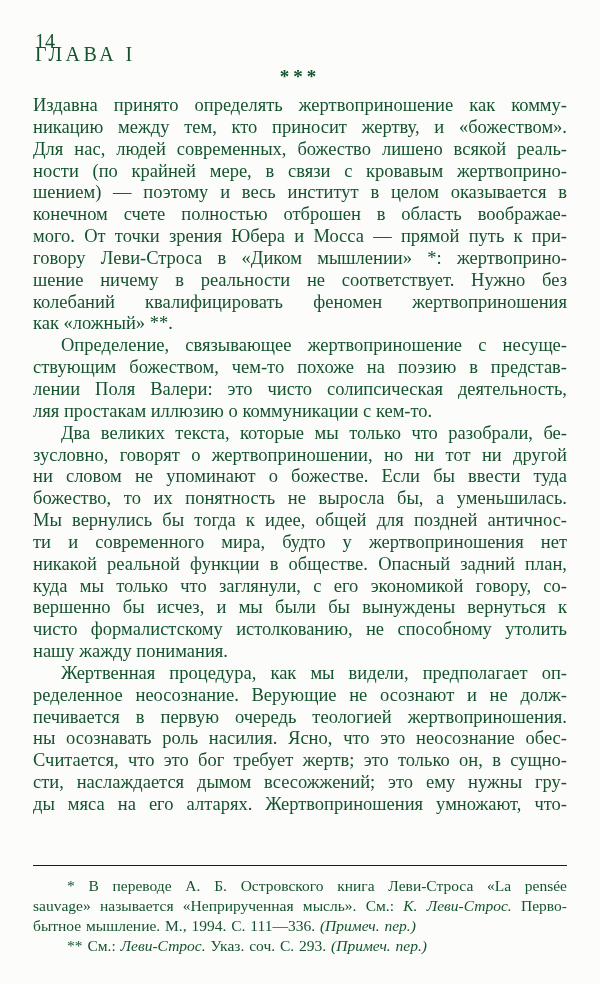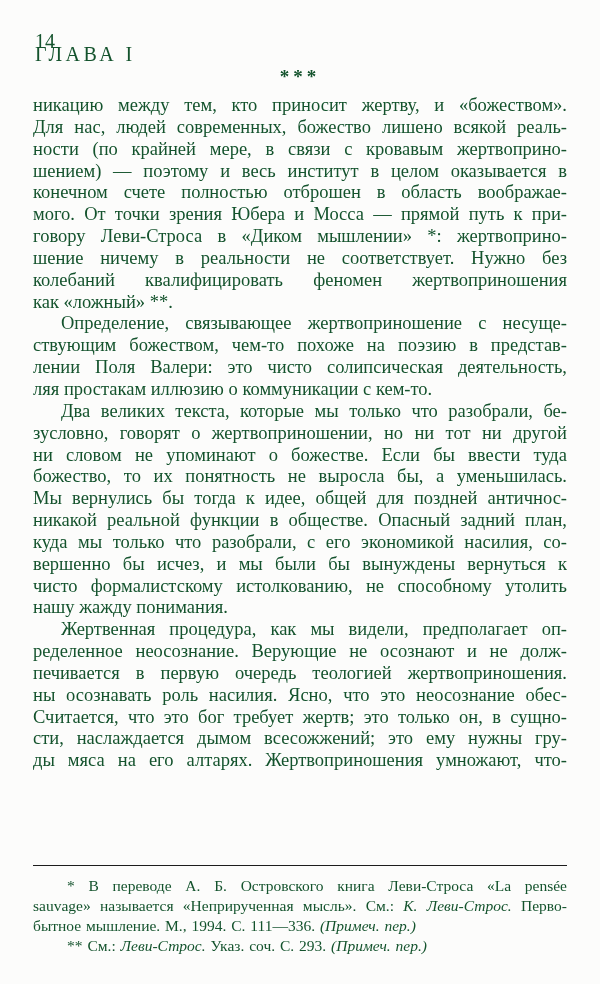--- a/index.html
+++ b/index.html
@@ -99,41 +99,43 @@
 <div class="page">
 
   <div class="running-header">
     <span class="page-number">14</span>
     <span class="chapter-header">ГЛАВА I</span>
   </div>
 
   <div class="separator">***</div>
 
   <div class="text-body" id="body-text">
+      <div class="line">Издавна принято определять жертвоприношение как комму-</div>
       <div class="line">никацию между тем, кто приносит жертву, и «божеством».</div>
       <div class="line">Для нас, людей современных, божество лишено всякой реаль-</div>
       <div class="line">ности (по крайней мере, в связи с кровавым жертвоприно-</div>
       <div class="line">шением) — поэтому и весь институт в целом оказывается в</div>
       <div class="line">конечном счете полностью отброшен в область воображае-</div>
       <div class="line">мого. От точки зрения Юбера и Мосса — прямой путь к при-</div>
       <div class="line">говору Леви-Строса в «Диком мышлении» *: жертвоприно-</div>
       <div class="line">шение ничему в реальности не соответствует. Нужно без</div>
       <div class="line">колебаний квалифицировать феномен жертвоприношения</div>
       <div class="line last">как «ложный» **.</div>
       <div class="line indent">Определение, связывающее жертвоприношение с несуще-</div>
       <div class="line">ствующим божеством, чем-то похоже на поэзию в представ-</div>
       <div class="line">лении Поля Валери: это чисто солипсическая деятельность,</div>
       <div class="line last">ляя простакам иллюзию о коммуникации с кем-то.</div>
       <div class="line indent">Два великих текста, которые мы только что разобрали, бе-</div>
       <div class="line">зусловно, говорят о жертвоприношении, но ни тот ни другой</div>
       <div class="line">ни словом не упоминают о божестве. Если бы ввести туда</div>
       <div class="line">божество, то их понятность не выросла бы, а уменьшилась.</div>
       <div class="line">Мы вернулись бы тогда к идее, общей для поздней античнос-</div>
+      <div class="line">ти и современного мира, будто у жертвоприношения нет</div>
       <div class="line">никакой реальной функции в обществе. Опасный задний план,</div>
-      <div class="line">куда мы только что разобрали, с его экономикой насилия, со-</div>
+      <div class="line">куда мы только что заглянули, с его экономикой говору, со-</div>
       <div class="line">вершенно бы исчез, и мы были бы вынуждены вернуться к</div>
       <div class="line">чисто формалистскому истолкованию, не способному утолить</div>
       <div class="line last">нашу жажду понимания.</div>
       <div class="line indent">Жертвенная процедура, как мы видели, предполагает оп-</div>
       <div class="line">ределенное неосознание. Верующие не осознают и не долж-</div>
       <div class="line">печивается в первую очередь теологией жертвоприношения.</div>
       <div class="line">ны осознавать роль насилия. Ясно, что это неосознание обес-</div>
       <div class="line">Считается, что это бог требует жертв; это только он, в сущно-</div>
       <div class="line">сти, наслаждается дымом всесожжений; это ему нужны гру-</div>
       <div class="line">ды мяса на его алтарях. Жертвоприношения умножают, что-</div>

